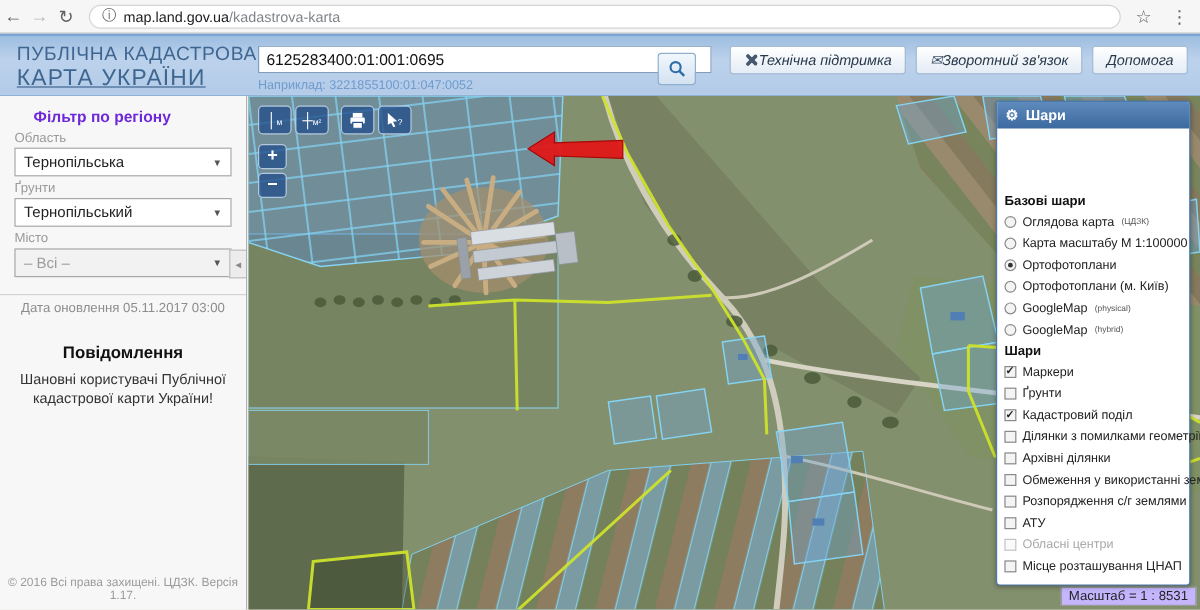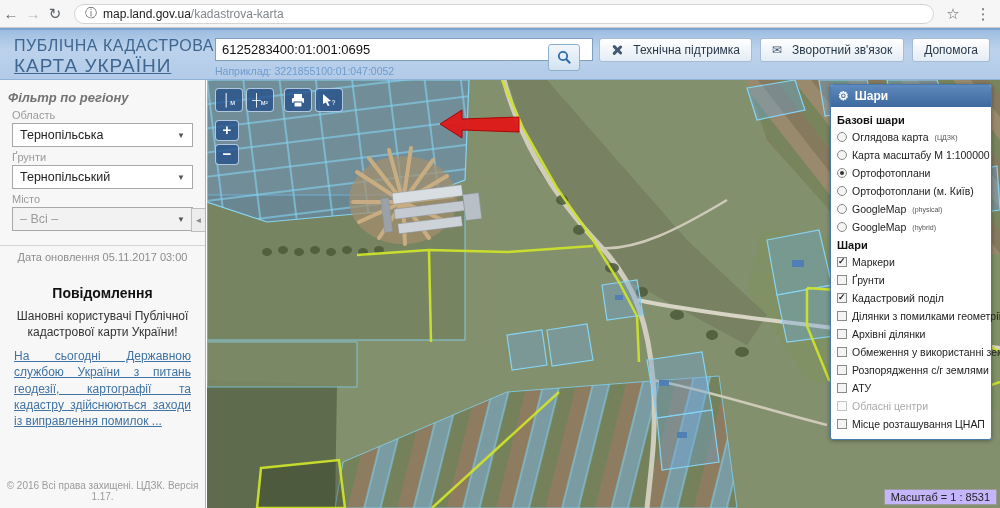--- a/index.html
+++ b/index.html
@@ -26,34 +26,34 @@
   .logo .l1 { font-size:16px; letter-spacing:.5px; }
   .logo .l2 { font-size:19px; letter-spacing:1px;text-decoration:underline; }
   .search-wrap { position:absolute; left:215px; top:8px; }
   .search-input { width:378px; height:23px; border:1px solid #7f9ec0; padding:2px 6px;
     font-size:13px; font-family:"Liberation Sans",sans-serif; color:#111; }
   .search-btn { position:absolute; left:333px; top:6px; width:32px; height:27px;
     background:linear-gradient(#f2f7fc,#d3e2f1); border:1px solid #8fafce; border-radius:3px;
     cursor:pointer; display:flex; align-items:center; justify-content:center; }
   .search-hint { margin-top:4px; font-size:10.5px; color:#6f9bcd; }
   .hdr-buttons { position:absolute; right:10px; top:8px; display:flex; gap:8px; }
-  .hdr-btn { height:24px; padding:0 11px; display:flex; align-items:center; gap:10px;
+  .hdr-btn { height:24px; padding:0 11px; display:flex; align-items:center; gap:0;
     background:linear-gradient(#ffffff,#e4ecf5); border:1px solid #a6bcd4; border-radius:3px;
-    font-size:12px; color:#27384a; cursor:pointer; white-space:nowrap; }
+    font-size:12px; color:#27384a; cursor:pointer; white-space:nowrap;font-style:italic; }
   .wrench { position:relative; width:12px; height:12px; display:inline-block; }
   .wrench i { position:absolute; left:5px; top:0; width:2.5px; height:12px; background:#44586e;
     border-radius:2px; }
   .wrench i:first-child { transform:rotate(45deg); }
   .wrench i:last-child { transform:rotate(-45deg); }
   .env { color:#44586e; font-size:12px; }
 
   
   .sidebar { position:absolute; left:0; top:80px; width:206px; height:428px;
     background:#f7f7f7; border-right:1px solid #b0b0b0; }
-  .filter-title { margin:10px 8px 2px; font-size:13px; font-weight:bold; color:#737373;font-style:italic; }
+  .filter-title { margin:10px 28px 2px; font-size:13px; font-weight:bold; color:#6d28d9; }
   .field { margin:4px 12px 0; }
   .field .flabel { font-size:11px; color:#9a9a9a; margin-bottom:2px; }
   .selectbox { height:24px; background:#fff; border:1px solid #a8a8a8;
     display:flex; align-items:center; justify-content:space-between; padding:0 7px;
     font-size:12.5px; color:#222; cursor:pointer; }
   .selectbox.disabled { background:#f2f2f2; color:#9c9c9c; }
   .selectbox .caret { font-size:8px; color:#555; }
   .collapse-handle { position:absolute; right:0px; top:128px; width:14px; height:24px;
     background:#ececec; border:1px solid #bdbdbd; border-right:none; font-size:8px; color:#8a8a8a;
     display:flex; align-items:center; justify-content:center; cursor:pointer; }
@@ -84,21 +84,21 @@
     line-height:18px; cursor:pointer; }
   .scale-box { position:absolute; right:3px; bottom:3px; background:#c4b5fd;
     border:1px solid #9a9a9a; font-size:11px; color:#222; padding:1px 6px; }
 
   
   .layers-panel { position:absolute; left:830px; top:84px; width:162px;
     background:#fff; border:1px solid #4a79ae; border-radius:3px; box-shadow:0 1px 4px rgba(0,0,0,.35); }
   .lp-header { height:22px; background:linear-gradient(#5e8abc,#3c699f); color:#fff;
     font-size:12px; font-weight:bold; display:flex; align-items:center; gap:6px; padding:0 7px;
     border-radius:2px 2px 0 0; cursor:pointer; }
-  .lp-body { padding:4px 6px 6px; }
+  .lp-body { padding:4px 6px 6px;margin-top:48px; }
   .lp-sect { font-size:11px; font-weight:bold; color:#111; margin:3px 0 2px; }
   .lp-row { display:flex; align-items:center; gap:5px; height:18px; font-size:10.5px;
     color:#222; cursor:pointer; white-space:nowrap; }
   .lp-row sup { font-size:7px; color:#555; margin-left:1px; }
   .lp-row.dim { color:#a9a9a9; }
   .radio { width:10px; height:10px; min-width:10px; border:1px solid #8a8a8a; border-radius:50%;
     background:#f4f4f4; position:relative; }
   .radio.sel::after { content:""; position:absolute; left:2px; top:2px; width:4px; height:4px;
     border-radius:50%; background:#333; }
   .cbox { width:10px; height:10px; min-width:10px; border:1px solid #8a8a8a; background:#f4f4f4;
@@ -180,21 +180,20 @@
       <span>– Всі –</span>
       <span class="caret">▼</span>
     </div>
   </div>
 
   <div class="collapse-handle">◄</div>
 
   <div class="update-date">Дата оновлення  05.11.2017 03:00</div>
   <div class="msg-title">Повідомлення</div>
   <div class="msg-text">Шановні користувачі Публічної кадастрової карти України!</div>
-  <a class="msg-link">На сьогодні Державною службою України з питань геодезії, картографії та кадастру здійснюються заходи із виправлення помилок ...</a>
   <div class="side-footer">© 2016 Всі права захищені. ЦДЗК. Версія 1.17.</div>
 </div>
 
 <div class="map">
   <svg class="terrain" width="793" height="428" viewBox="0 0 793 428">
     <defs>
       <pattern id="gridP" width="36" height="24" patternUnits="userSpaceOnUse" patternTransform="rotate(-7)">
         <rect width="36" height="24" fill="rgba(90,140,205,0.45)" stroke="#82d2f2" stroke-width="1.2"></rect>
       </pattern>
       <pattern id="stripsB" width="48" height="48" patternUnits="userSpaceOnUse" patternTransform="rotate(14)">

